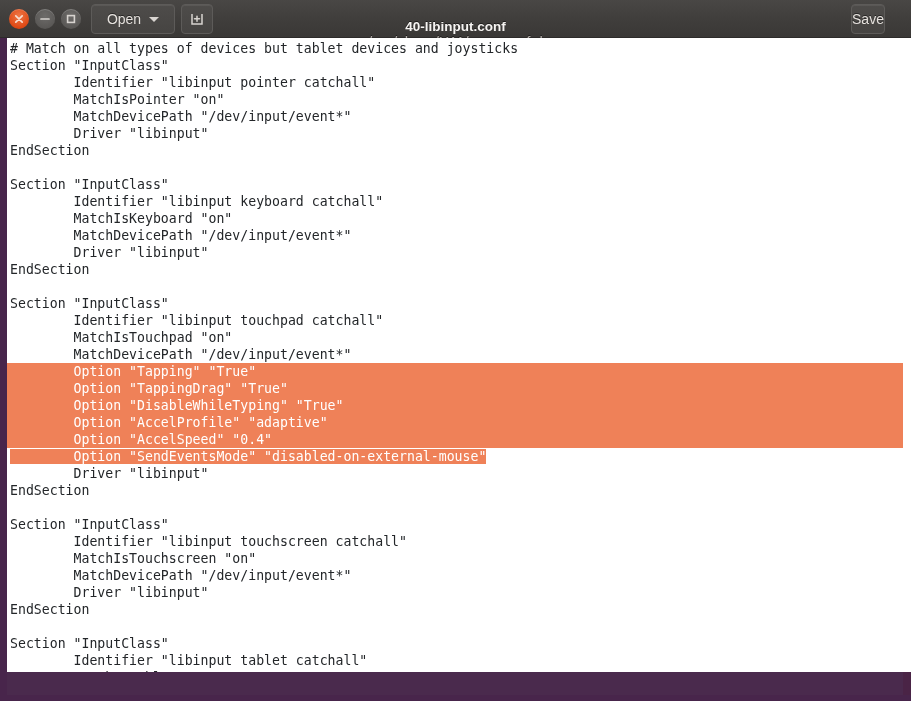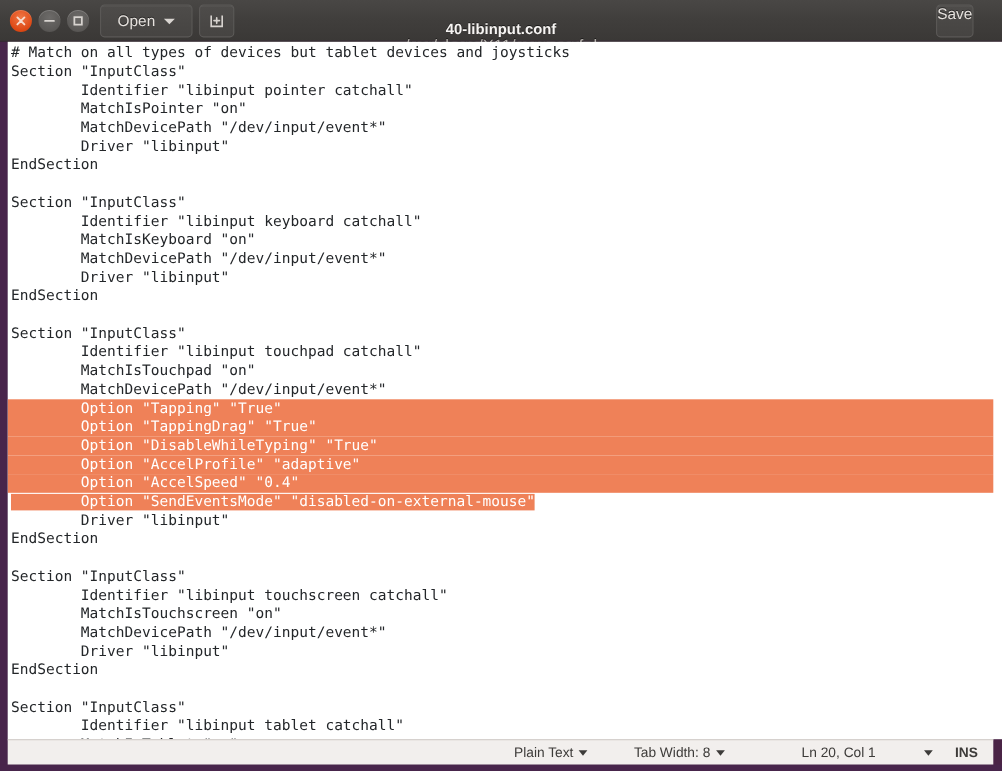--- a/index.html
+++ b/index.html
@@ -111,21 +111,21 @@
   }
 
   .savebtn {
     position: absolute;
     left: 851px; top: 4px;
     width: 34px; height: 30px;
     border: 1px solid #5d5b59;
     border-radius: 4px;
     background: linear-gradient(to bottom, #4e4c4a 0%, #464442 100%);
     box-shadow: inset 0 1px 0 rgba(255,255,255,.07);
-    display: flex; justify-content: center;
+    display: flex; align-items: center; justify-content: center;
     box-sizing: border-box;
   }
   .savebtn .lbl {
     color: #e6e2de;
     font-size: 14px;
     line-height: 1;
     text-shadow: 0 -1px 0 rgba(0,0,0,.5);
   }
 
   
@@ -268,36 +268,14 @@
   </div>
 
   <div class="leftedge"></div>
   <div class="rightedge"></div>
   <div class="bottomedge"></div>
 
   <div class="editor">
     <div class="code" id="code-lines"><span class="line"># Match on all types of devices but tablet devices and joysticks</span><span class="line">Section "InputClass"</span><span class="line">        Identifier "libinput pointer catchall"</span><span class="line">        MatchIsPointer "on"</span><span class="line">        MatchDevicePath "/dev/input/event*"</span><span class="line">        Driver "libinput"</span><span class="line">EndSection</span><span class="line">&nbsp;</span><span class="line">Section "InputClass"</span><span class="line">        Identifier "libinput keyboard catchall"</span><span class="line">        MatchIsKeyboard "on"</span><span class="line">        MatchDevicePath "/dev/input/event*"</span><span class="line">        Driver "libinput"</span><span class="line">EndSection</span><span class="line">&nbsp;</span><span class="line">Section "InputClass"</span><span class="line">        Identifier "libinput touchpad catchall"</span><span class="line">        MatchIsTouchpad "on"</span><span class="line">        MatchDevicePath "/dev/input/event*"</span><span class="line sel-full">        Option "Tapping" "True"</span><span class="line sel-full">        Option "TappingDrag" "True"</span><span class="line sel-full">        Option "DisableWhileTyping" "True"</span><span class="line sel-full">        Option "AccelProfile" "adaptive"</span><span class="line sel-full">        Option "AccelSpeed" "0.4"</span><span class="line sel-partial"><span class="selspan">        Option "SendEventsMode" "disabled-on-external-mouse"</span></span><span class="line">        Driver "libinput"</span><span class="line">EndSection</span><span class="line">&nbsp;</span><span class="line">Section "InputClass"</span><span class="line">        Identifier "libinput touchscreen catchall"</span><span class="line">        MatchIsTouchscreen "on"</span><span class="line">        MatchDevicePath "/dev/input/event*"</span><span class="line">        Driver "libinput"</span><span class="line">EndSection</span><span class="line">&nbsp;</span><span class="line">Section "InputClass"</span><span class="line">        Identifier "libinput tablet catchall"</span><span class="line">        MatchIsTablet "on"</span></div>
   </div>
 
-  <div class="statusbar">
-    <div class="sb-item">
-      <span>Plain Text</span>
-      <span class="sb-caret"></span>
-    </div>
-    <div class="sb-gap-a"></div>
-    <div class="sb-item">
-      <span>Tab Width: 8</span>
-      <span class="sb-caret"></span>
-    </div>
-    <div class="sb-gap-b"></div>
-    <div class="sb-item">
-      <span>Ln 20, Col 1</span>
-    </div>
-    <div class="sb-gap-c"></div>
-    <div class="sb-item">
-      <span class="sb-caret"></span>
-    </div>
-    <div class="sb-item sb-ins">
-      <span>INS</span>
-    </div>
-  </div>
 
 </div>
 
 </body></html>

